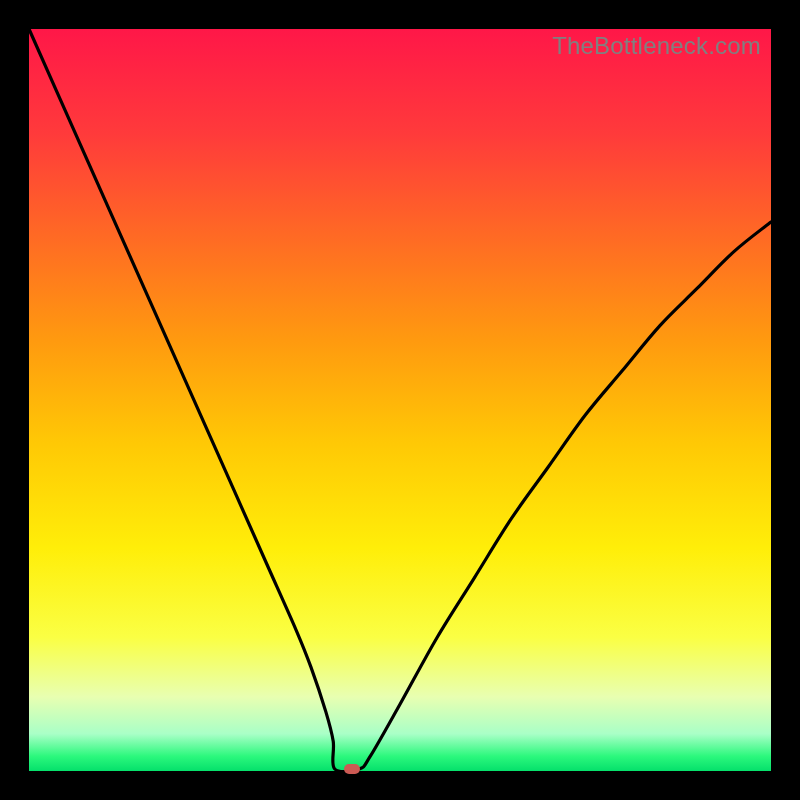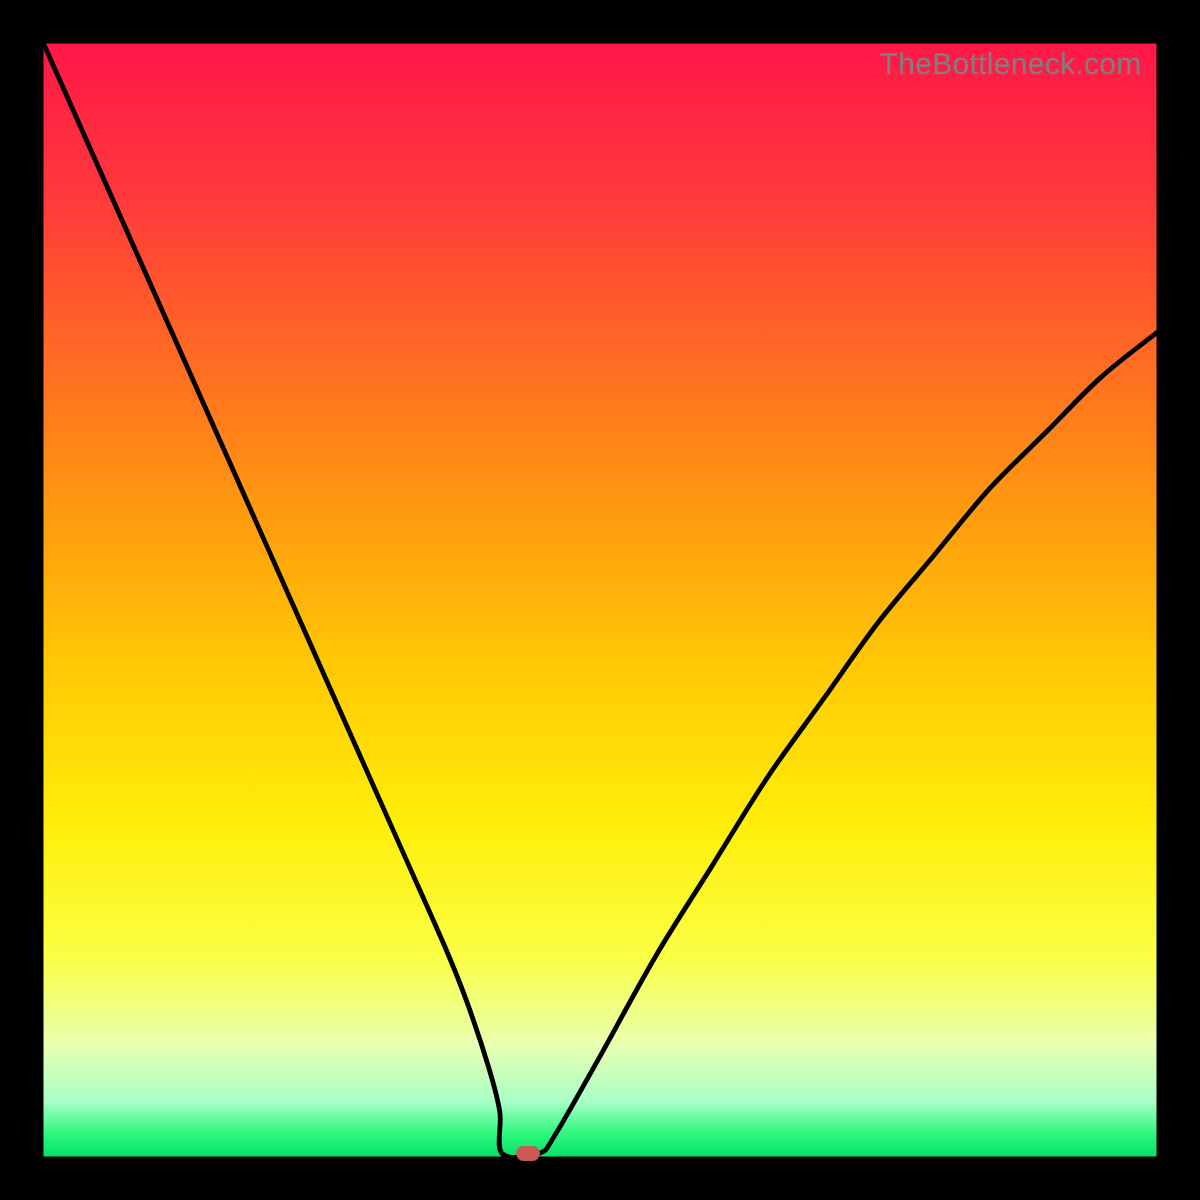--- a/index.html
+++ b/index.html
@@ -36,21 +36,21 @@
       #a9ffc7 95%,
       #2cf87d 98%,
       #05e06b 100%
     );
   }
   .watermark {
     position: absolute;
     top: 3px;
     right: 10px;
     color: #808080;
-    font-size: 20px;
+    font-size: 24px;
     font-weight: 500;
     letter-spacing: 0.2px;
     user-select: none;
   }
   svg.curve {
     position: absolute;
     left: 0;
     top: 0;
     width: 742px;
     height: 742px;

